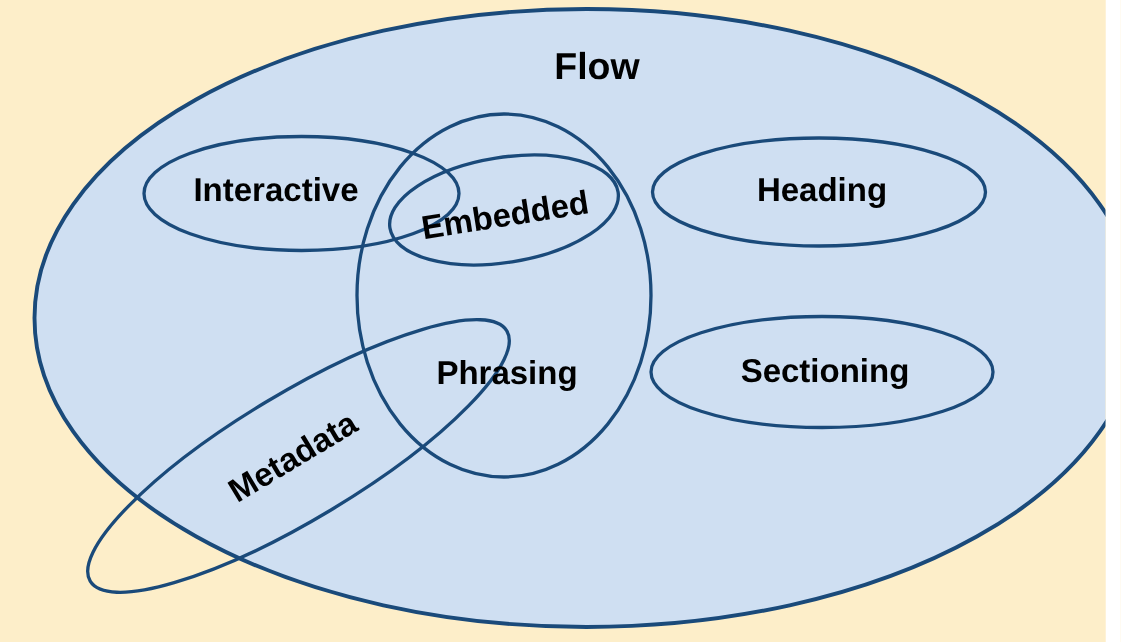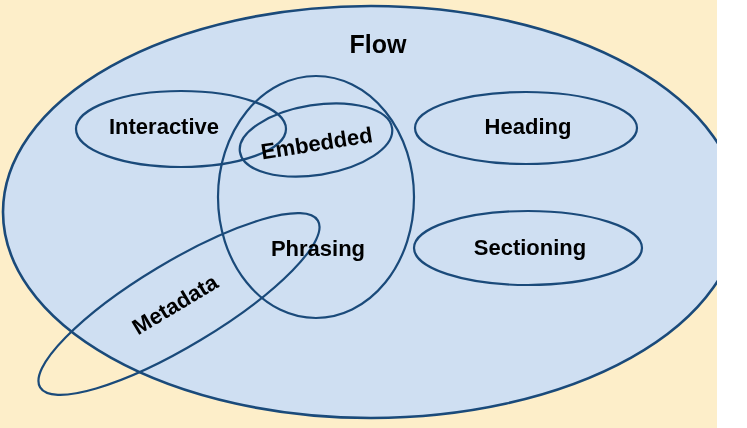--- a/index.html
+++ b/index.html
@@ -6,20 +6,21 @@
     margin: 0;
     padding: 0;
     background: #ffffff;
   }
   #stage {
     position: relative;
     width: 717px;
     height: 428px;
     overflow: hidden;
     font-family: "Liberation Sans", sans-serif;
+    padding-left: 20px;
   }
   #venn {
     display: block;
     width: 747px;
     height: 428px;
   }
   .label {
     font-family: "Liberation Sans", sans-serif;
     font-weight: bold;
     fill: #000000;

